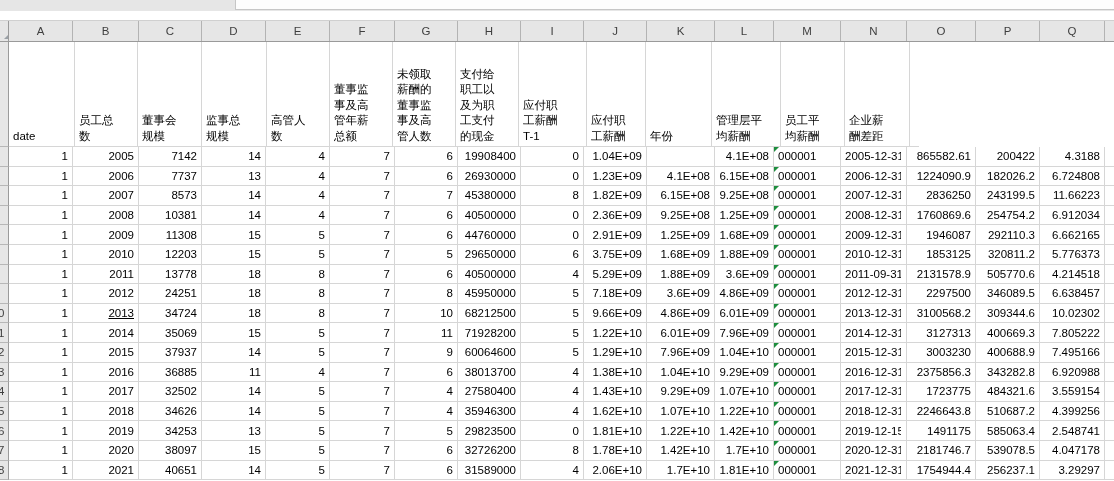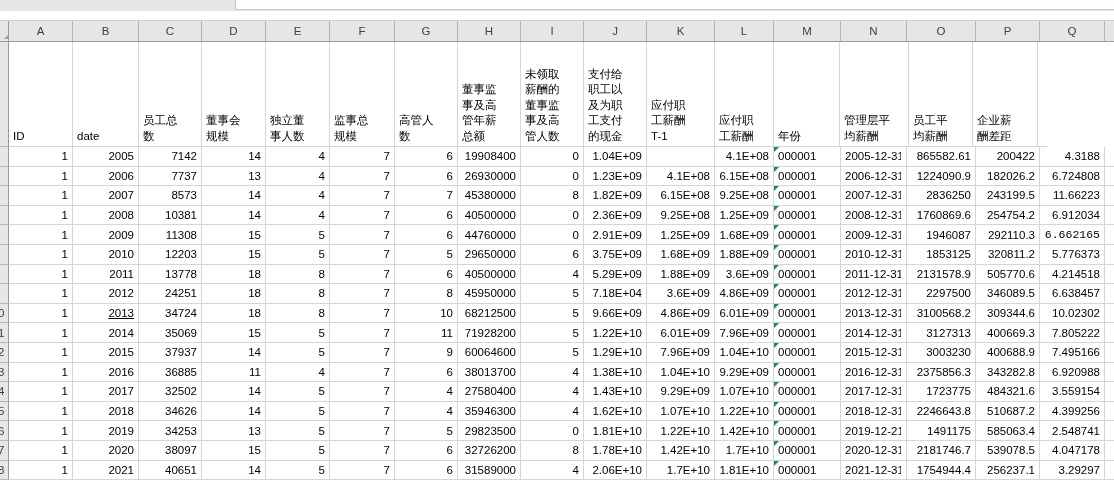--- a/index.html
+++ b/index.html
@@ -71,28 +71,25 @@
       <div class="ch-cell" style="flex-basis: 69px;">O</div>
       <div class="ch-cell" style="flex-basis: 64px;">P</div>
       <div class="ch-cell" style="flex-basis: 65px;">Q</div>
       <div class="ch-cell ch-tail" style="flex-basis: 9px;"></div>
     </div>
   <div class="grid" id="grid">
       <div class="row hdr1" style="height: 105px;">
         <div class="rh" style="height: 100%;">
           <span></span>
         </div>
-        <div class="cell al-l" style="flex-basis: 64px; height: 100%;"><span>ID</span></div>
         <div class="cell al-l" style="flex-basis: 66px; height: 100%;"><span>date</span></div>
         <div class="cell al-l" style="flex-basis: 63px; height: 100%;"><span>员工总
 数</span></div>
         <div class="cell al-l" style="flex-basis: 64px; height: 100%;"><span>董事会
 规模</span></div>
-        <div class="cell al-l" style="flex-basis: 64px; height: 100%;"><span>独立董
-事人数</span></div>
         <div class="cell al-l" style="flex-basis: 65px; height: 100%;"><span>监事总
 规模</span></div>
         <div class="cell al-l" style="flex-basis: 63px; height: 100%;"><span>高管人
 数</span></div>
         <div class="cell al-l" style="flex-basis: 63px; height: 100%;"><span>董事监
 事及高
 管年薪
 总额</span></div>
         <div class="cell al-l" style="flex-basis: 63px; height: 100%;"><span>未领取
 薪酬的
@@ -396,21 +393,21 @@
         </div>
         <div class="cell al-l" style="flex-basis: 66px; height: 100%;">
           <span class="clip-n">2009-12-31</span>
         </div>
         <div class="cell al-r" style="flex-basis: 69px; height: 100%;">
           <span>1946087</span>
         </div>
         <div class="cell al-r" style="flex-basis: 64px; height: 100%;">
           <span>292110.3</span>
         </div>
-        <div class="cell al-r" style="flex-basis: 65px; height: 100%; font-family: Liberation Mono, monospace;">
+        <div class="cell al-r" style="flex-basis: 65px; height: 100%;">
           <span>6.662165</span>
         </div>
         <div class="cell tail" style="flex-basis: 9px; height: 100%;"></div>
       </div>
       <div class="row" style="height: 19.6px;">
         <div class="rh" style="height: 100%;">
           <span></span>
         </div>
         <div class="cell al-r" style="flex-basis: 64px; height: 100%;">
           <span>1</span>
@@ -504,21 +501,21 @@
           <span>1.88E+09</span>
         </div>
         <div class="cell al-r" style="flex-basis: 59px; height: 100%;">
           <span>3.6E+09</span>
         </div>
         <div class="cell al-l" style="flex-basis: 67px; height: 100%;">
           <span class="tri"></span>
           <span>000001</span>
         </div>
         <div class="cell al-l" style="flex-basis: 66px; height: 100%;">
-          <span class="clip-n">2011-12-31</span>
+          <span class="clip-n">2011-09-31</span>
         </div>
         <div class="cell al-r" style="flex-basis: 69px; height: 100%;">
           <span>2131578.9</span>
         </div>
         <div class="cell al-r" style="flex-basis: 64px; height: 100%;">
           <span>505770.6</span>
         </div>
         <div class="cell al-r" style="flex-basis: 65px; height: 100%;">
           <span>4.214518</span>
         </div>
@@ -549,21 +546,21 @@
         <div class="cell al-r" style="flex-basis: 63px; height: 100%;">
           <span>8</span>
         </div>
         <div class="cell al-r" style="flex-basis: 63px; height: 100%;">
           <span>45950000</span>
         </div>
         <div class="cell al-r" style="flex-basis: 63px; height: 100%;">
           <span>5</span>
         </div>
         <div class="cell al-r" style="flex-basis: 63px; height: 100%;">
-          <span>7.18E+04</span>
+          <span>7.18E+09</span>
         </div>
         <div class="cell al-r" style="flex-basis: 68px; height: 100%;">
           <span>3.6E+09</span>
         </div>
         <div class="cell al-r" style="flex-basis: 59px; height: 100%;">
           <span>4.86E+09</span>
         </div>
         <div class="cell al-l" style="flex-basis: 67px; height: 100%;">
           <span class="tri"></span>
           <span>000001</span>
@@ -968,21 +965,21 @@
           <span>1.22E+10</span>
         </div>
         <div class="cell al-r" style="flex-basis: 59px; height: 100%;">
           <span>1.42E+10</span>
         </div>
         <div class="cell al-l" style="flex-basis: 67px; height: 100%;">
           <span class="tri"></span>
           <span>000001</span>
         </div>
         <div class="cell al-l" style="flex-basis: 66px; height: 100%;">
-          <span class="clip-n">2019-12-21</span>
+          <span class="clip-n">2019-12-15</span>
         </div>
         <div class="cell al-r" style="flex-basis: 69px; height: 100%;">
           <span>1491175</span>
         </div>
         <div class="cell al-r" style="flex-basis: 64px; height: 100%;">
           <span>585063.4</span>
         </div>
         <div class="cell al-r" style="flex-basis: 65px; height: 100%;">
           <span>2.548741</span>
         </div>

